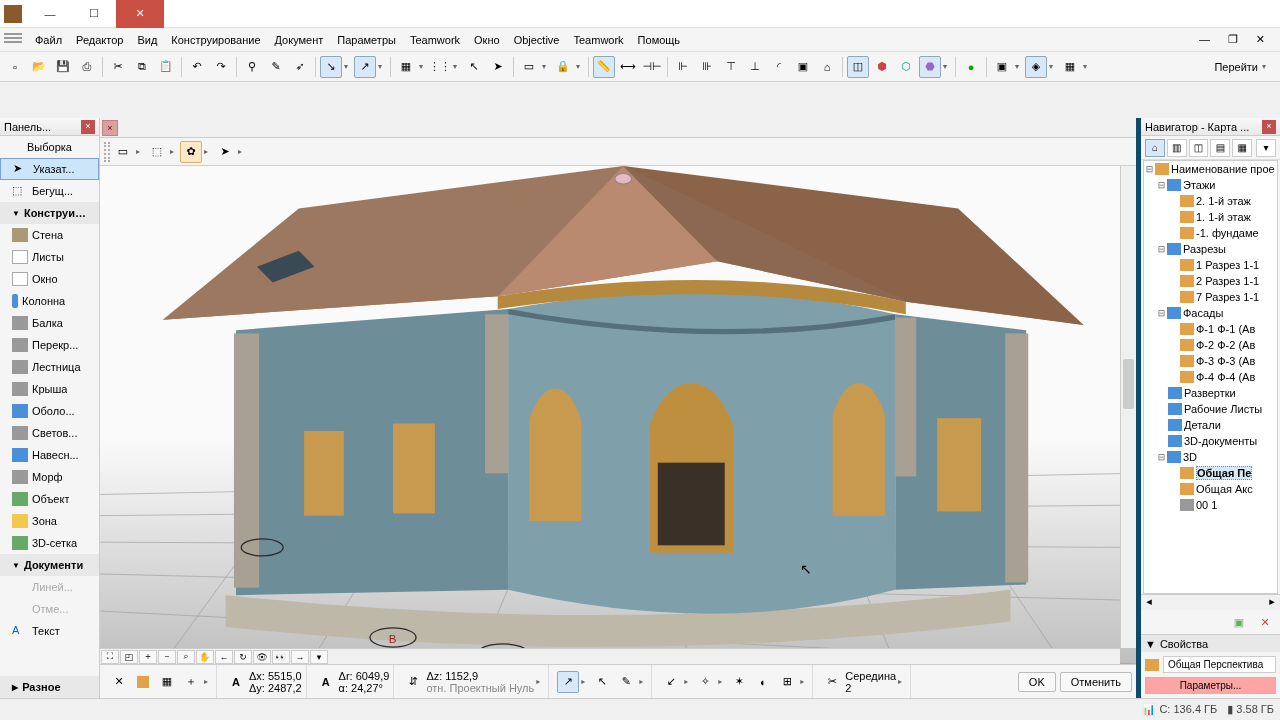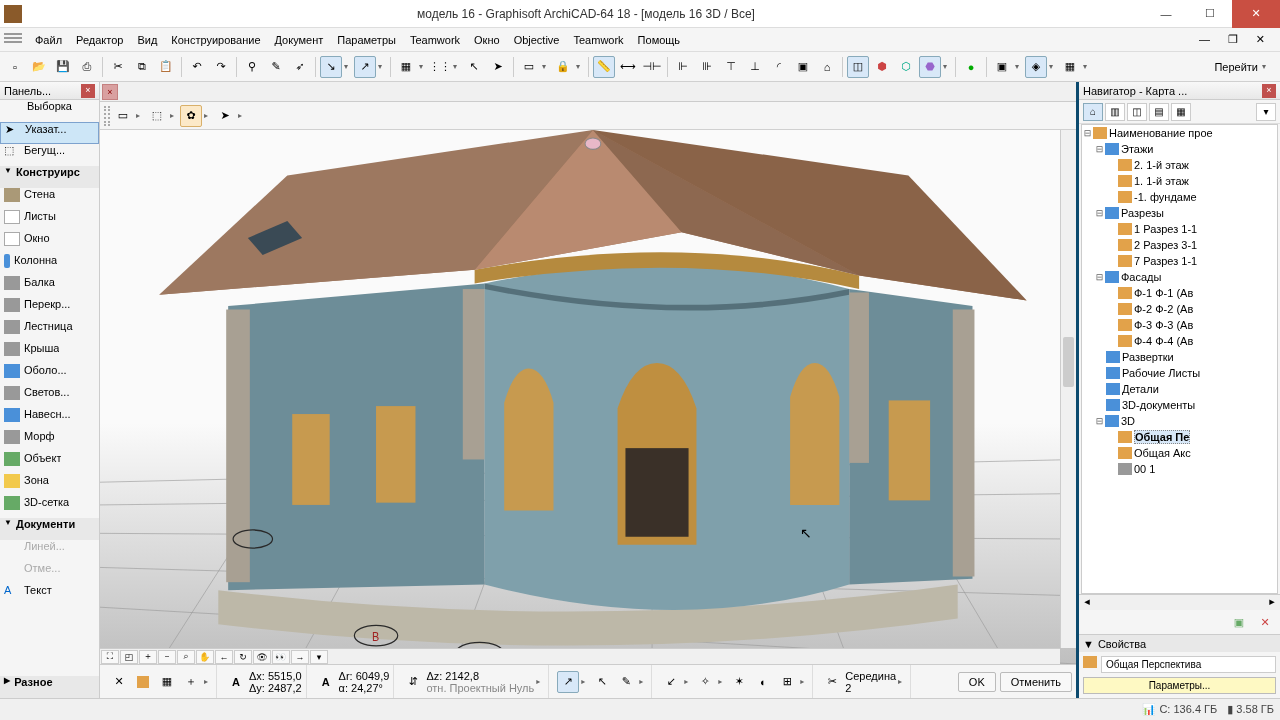--- a/index.html
+++ b/index.html
@@ -12,25 +12,25 @@
 .winbtn.close { background: #c94f42; color: #fff; width: 48px; }
 .menubar { height: 24px; background: #f5f5f5; display: flex; align-items: center; padding: 0 4px; border-bottom: 1px solid #ddd; }
 .menubar .hm { width: 18px; height: 14px; background: linear-gradient(#999 0 2px, transparent 2px 4px, #999 4px 6px, transparent 6px 8px, #999 8px 10px, transparent 10px); margin-right: 6px; }
 .menubar span { padding: 3px 7px; cursor: default; }
 .menubar .mdi { margin-left: auto; display: flex; gap: 4px; padding-right: 4px; }
 .toolbar1 { height: 30px; background: #f5f5f5; display: flex; align-items: center; padding: 0 4px; gap: 2px; border-bottom: 1px solid #d0d0d0; }
 .tbtn { width: 22px; height: 22px; display: flex; align-items: center; justify-content: center; border: 1px solid transparent; border-radius: 2px; }
 .tsep { width: 1px; height: 20px; background: #ccc; margin: 0 2px; }
 .tdrop { width: 8px; font-size: 8px; color: #666; }
 .goto { padding: 2px 6px; margin-left: auto; display: flex; align-items: center; gap: 4px; }
-.main { flex: 1; display: flex; min-height: 0; }
+.main { flex: 1; display: flex; min-height: 0; margin-top: 36px; }
 .toolbox { width: 100px; background: #f5f5f5; border-right: 1px solid #ccc; display: flex; flex-direction: column; }
 .panel-hdr { height: 18px; background: linear-gradient(#f8f8f8,#e8e8e8); border-bottom: 1px solid #ccc; display: flex; align-items: center; padding: 0 4px; font-size: 10px; }
 .panel-hdr .x { margin-left: auto; width: 14px; height: 14px; background: #c0504d; color: #fff; text-align: center; line-height: 13px; font-size: 9px; }
-.tool-row { height: 22px; display: flex; align-items: flex-start; padding: 0 4px; gap: 4px; cursor: default; }
+.tool-row { height: 22px; display: flex; align-items: center; padding: 0 12px; gap: 4px; cursor: default; }
 .tool-row.active { background: #cde6f7; border: 1px solid #7da2ce; }
 .tool-row.section { background: #e8e8e8; font-weight: bold; }
 .tool-row .ico { width: 16px; height: 14px; flex-shrink: 0; }
 .tool-row .lbl { overflow: hidden; text-overflow: ellipsis; white-space: nowrap; }
 .tool-row .arr { font-size: 8px; }
 .tool-row.disabled { color: #aaa; }
 .center { flex: 1; display: flex; flex-direction: column; min-width: 0; background: #fff; }
 .tabstrip { height: 20px; background: #f0f0f0; display: flex; align-items: center; border-bottom: 1px solid #ccc; }
 .tabstrip .xtab { width: 16px; height: 16px; background: #d9a0a0; border: 1px solid #c48080; margin-left: 2px; text-align: center; line-height: 14px; font-size: 9px; color: #800; }
 .toolbar2 { height: 28px; background: #f5f5f5; display: flex; align-items: center; padding: 0 4px; gap: 2px; border-bottom: 1px solid #d0d0d0; }
@@ -38,54 +38,53 @@
 .viewport svg { width: 100%; height: 100%; }
 .vscroll { position: absolute; right: 0; top: 0; bottom: 16px; width: 16px; background: #f0f0f0; border-left: 1px solid #ccc; }
 .vscroll .thumb { position: absolute; left: 2px; right: 2px; top: 40%; height: 50px; background: #ccc; border-radius: 2px; }
 .hscroll { position: absolute; left: 0; right: 16px; bottom: 0; height: 16px; background: #f0f0f0; border-top: 1px solid #ccc; display: flex; align-items: center; }
 .hscroll .nav-btns { display: flex; }
 .hscroll .nb { width: 18px; height: 14px; border: 1px solid #ccc; margin-left: 1px; display: flex; align-items: center; justify-content: center; font-size: 9px; background: #f8f8f8; }
 .coordbar { height: 34px; background: #f5f5f5; border-top: 1px solid #ccc; display: flex; align-items: center; padding: 0 4px; gap: 4px; }
 .coordbar .grp { display: flex; align-items: center; gap: 2px; padding: 0 4px; border-right: 1px solid #ddd; height: 100%; }
 .coordbar .kv { display: flex; flex-direction: column; font-size: 10px; line-height: 12px; }
 .coordbar .btn { height: 20px; padding: 0 10px; border: 1px solid #bbb; background: #f8f8f8; border-radius: 2px; }
-.navigator { width: 204px; background: #f5f5f5; border-left: 3px solid #0c4a6e; display: flex; flex-direction: column; }
+.navigator { width: 144px; background: #f5f5f5; border-left: 5px solid #0c4a6e; display: flex; flex-direction: column; }
 .nav-tb { height: 24px; display: flex; align-items: center; padding: 0 4px; gap: 2px; border-bottom: 1px solid #ddd; }
 .nav-tb .nt { width: 20px; height: 18px; border: 1px solid #ccc; background: #fff; display: flex; align-items: center; justify-content: center; font-size: 10px; }
 .nav-tb .nt.active { background: #d8e8f8; border-color: #8ab; }
 .tree { flex: 1; overflow: auto; background: #fff; border: 1px solid #ccc; margin: 0 2px; font-size: 11px; }
 .tnode { display: flex; align-items: center; height: 16px; padding-right: 2px; white-space: nowrap; }
 .tnode .tw { display: inline-block; }
 .tnode .exp { width: 11px; text-align: center; color: #666; font-size: 9px; }
 .tnode .ico { width: 14px; height: 12px; margin-right: 2px; }
 .tnode.sel .lbl { background: #d8e8f8; border: 1px dotted #888; font-weight: bold; }
 .tree-scroll { height: 16px; background: #f0f0f0; border-top: 1px solid #ccc; display: flex; }
 .tree-scroll .arr { width: 16px; text-align: center; }
 .props-hdr { height: 18px; background: #e8e8e8; border-top: 1px solid #ccc; display: flex; align-items: center; padding: 0 4px; gap: 4px; }
 .props-body { padding: 4px; display: flex; flex-direction: column; gap: 4px; }
 .props-body .pv { background: #fff; border: 1px solid #ccc; padding: 2px 4px; font-size: 10px; }
-.props-body .pbtn { text-align: center; border: 1px solid #bbb; background: #fef9c3; padding: 2px; font-size: 10px; }
+.props-body .pbtn { text-align: center; border: 1px solid #bbb; background: #fca5a5; padding: 2px; font-size: 10px; }
 .statusbar { height: 22px; background: #f0f0f0; border-top: 1px solid #ccc; display: flex; align-items: center; padding: 0 6px; font-size: 11px; color: #444; }
 .statusbar .sright { margin-left: auto; display: flex; gap: 10px; }
 
 .i-yellow { background: #f2c94c; }
 .i-blue { background: #4a90d9; }
 .i-orange { background: #e2a24a; }
 .i-gray { background: #999; }
 .i-green { background: #6a6; }
 .i-brown { background: #a97; }
 .i-white { background: #fff; border: 1px solid #aaa; }
 .viewport .cursor { position: absolute; left: 700px; top: 395px; font-size: 14px; color: #000; pointer-events: none; }
 </style>
 </head>
 <body>
 
 <div class="titlebar">
   <div class="app-icon"></div>
-  <div class="title">модель 16 - Graphisoft ArchiCAD-64 18 - [модель 16 3D / Все]</div>
   <div class="winbtns">
     <div class="winbtn">—</div>
     <div class="winbtn">☐</div>
     <div class="winbtn close">✕</div>
   </div>
 </div>
 
 <div class="menubar">
   <div class="hm"></div>
   <span>Файл</span>
@@ -391,21 +390,21 @@
       <div class="grp">
         <div class="tbtn" style="font-weight:bold">A</div>
         <div class="kv">
             <span>Δr:  6049,9</span>
             <span>α:   24,27°</span>
           </div>
       </div>
       <div class="grp">
         <div class="tbtn">⇵</div>
         <div class="kv">
-            <span>Δz:  2142,8</span>
+            <span>Δz:  1152,9</span>
             <span style="color:#888">отн. Проектный Нуль</span>
           </div>
         <div class="tdrop">▸</div>
       </div>
       <div class="grp">
         <div class="tbtn" style="background:#d8e8f8;border-color:#8ab">↗</div>
           <div class="tdrop">▸</div>
         <div class="tbtn">↖</div>
         <div class="tbtn">✎</div>
           <div class="tdrop">▸</div>
@@ -483,21 +482,21 @@
           <span class="lbl">Разрезы</span>
         </div>
       <div class="tnode">
           <span class="tw" style="width:36px"></span>
           <span class="ico i-orange"></span>
           <span class="lbl">1 Разрез 1-1</span>
         </div>
       <div class="tnode">
           <span class="tw" style="width:36px"></span>
           <span class="ico i-orange"></span>
-          <span class="lbl">2 Разрез 3-1</span>
+          <span class="lbl">2 Разрез 1-1</span>
         </div>
       <div class="tnode">
           <span class="tw" style="width:36px"></span>
           <span class="ico i-orange"></span>
           <span class="lbl">7 Разрез 1-1</span>
         </div>
       <div class="tnode">
           <span class="tw" style="width:12px"></span>
           <span class="exp">⊟</span>
           <span class="ico i-blue"></span>
@@ -572,21 +571,21 @@
       </div>
     <div style="height:24px;display:flex;align-items:center;justify-content:flex-end;gap:4px;padding:0 4px">
       <div class="tbtn" style="color:#6a6">▣</div>
       <div class="tbtn" style="color:#c44">✕</div>
     </div>
     <div class="props-hdr">
         <span>▼</span>
         <span>Свойства</span>
       </div>
     <div class="props-body">
-      <div style="display:flex;gap:4px;align-items:flex-start">
+      <div style="display:flex;gap:4px;align-items:center">
         <span class="ico i-orange" style="width:14px;height:12px;display:inline-block"></span>
         <div class="pv" style="flex:1">Общая Перспектива</div>
       </div>
       <div class="pbtn">Параметры...</div>
     </div>
   </div>
 </div>
 
 <div class="statusbar">
   <div class="sright">

